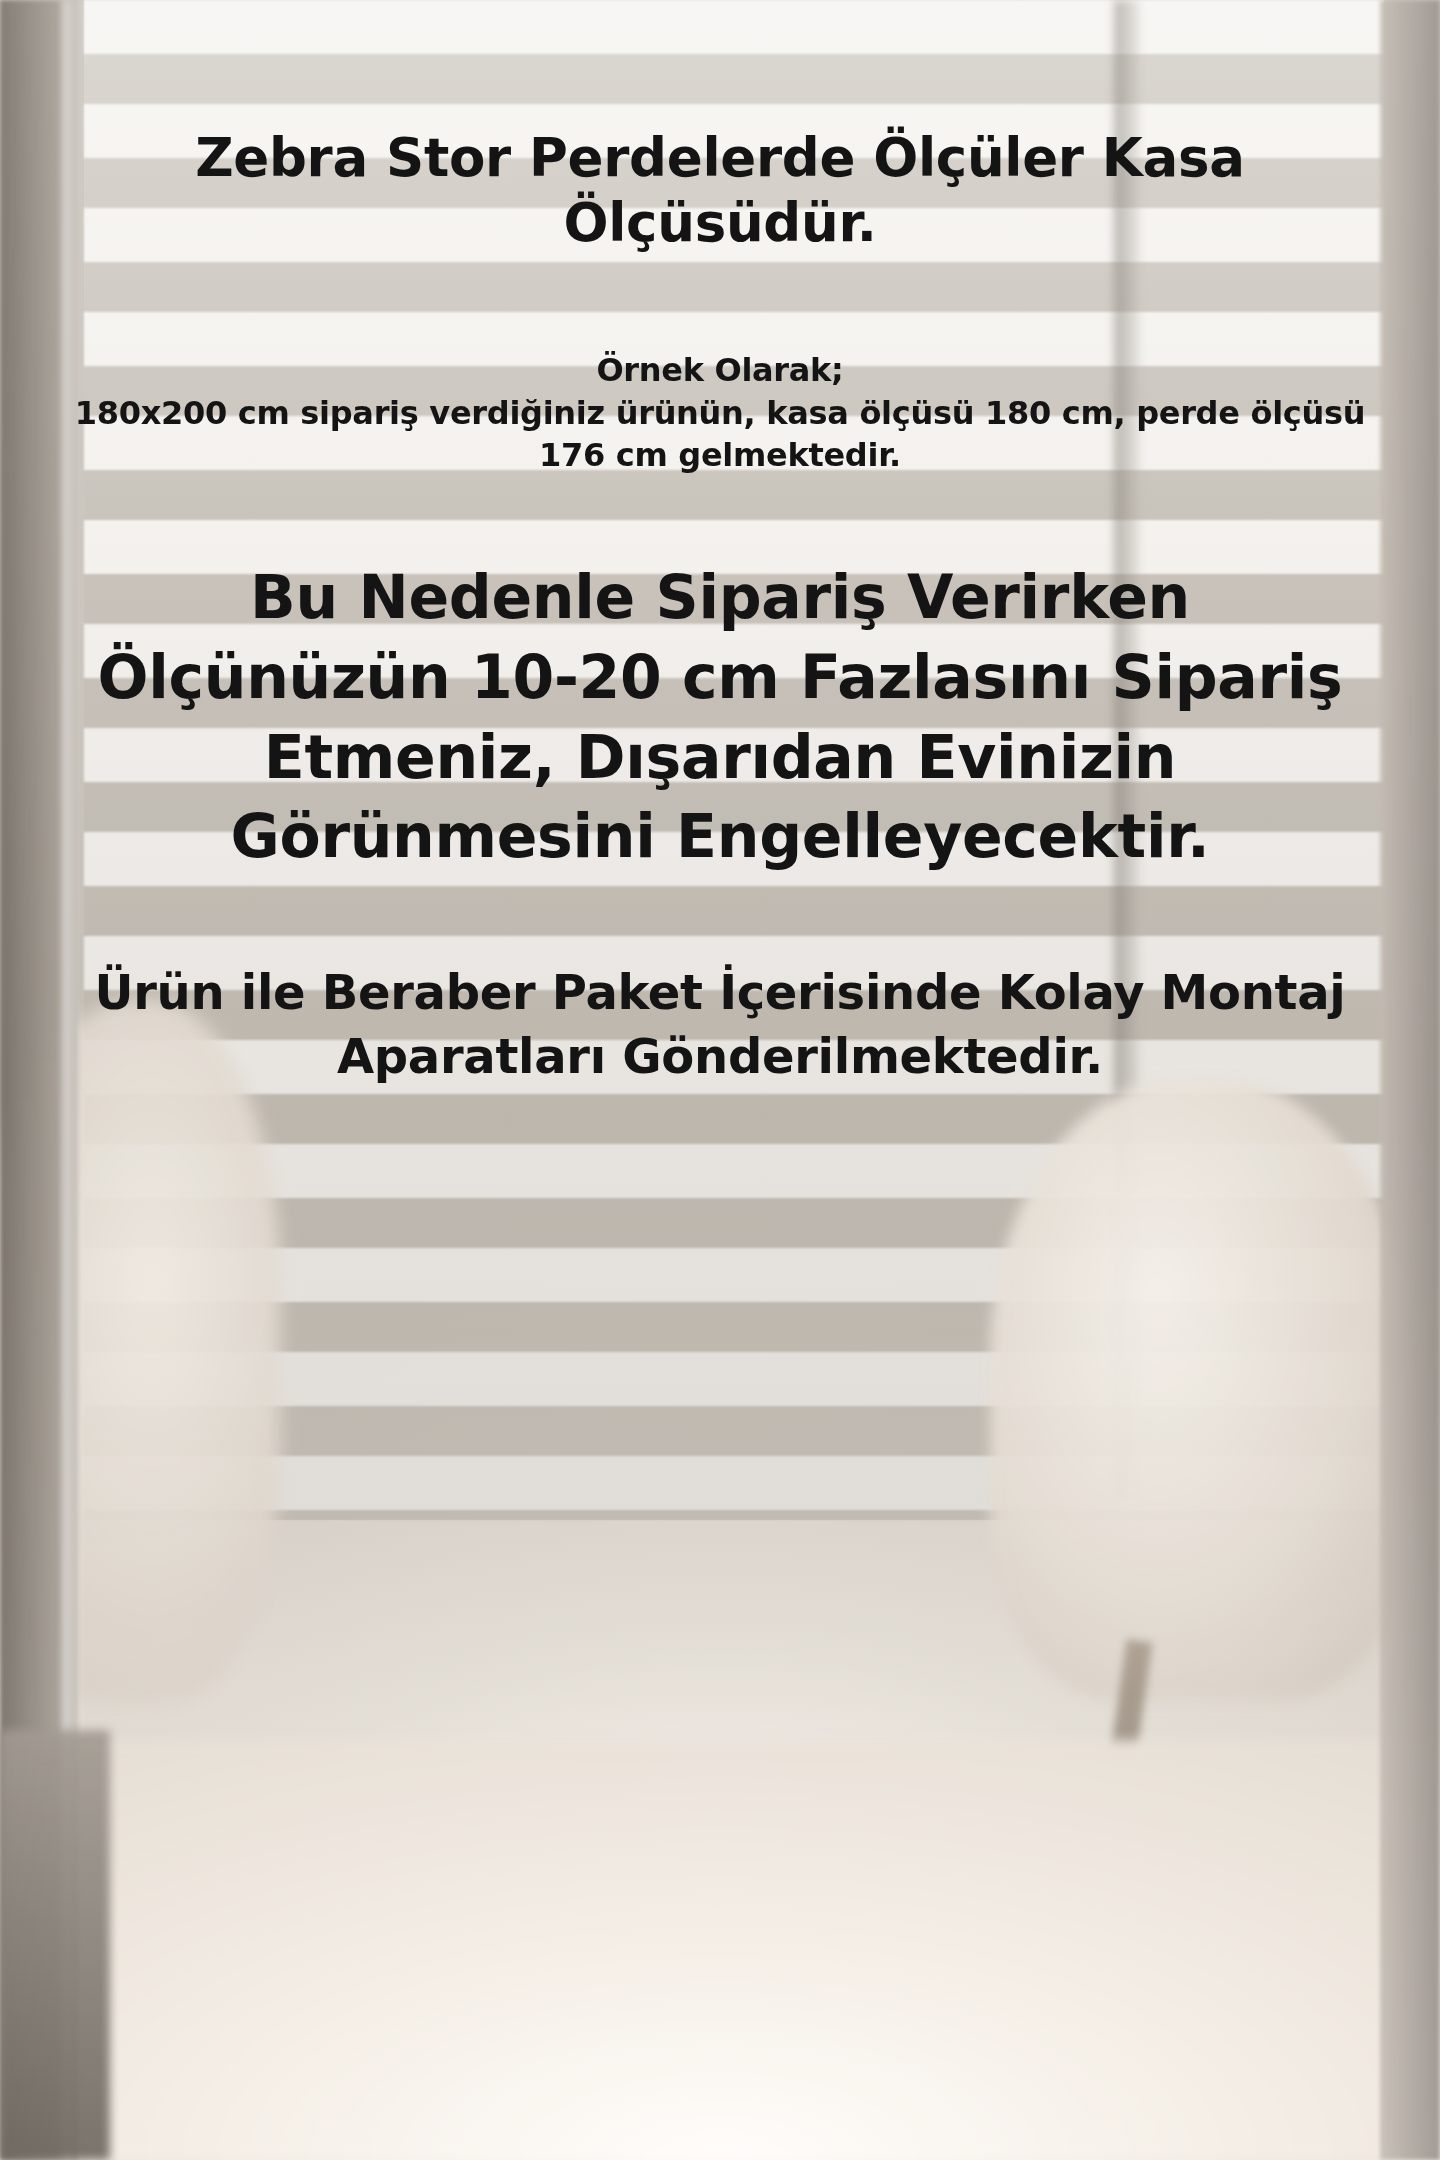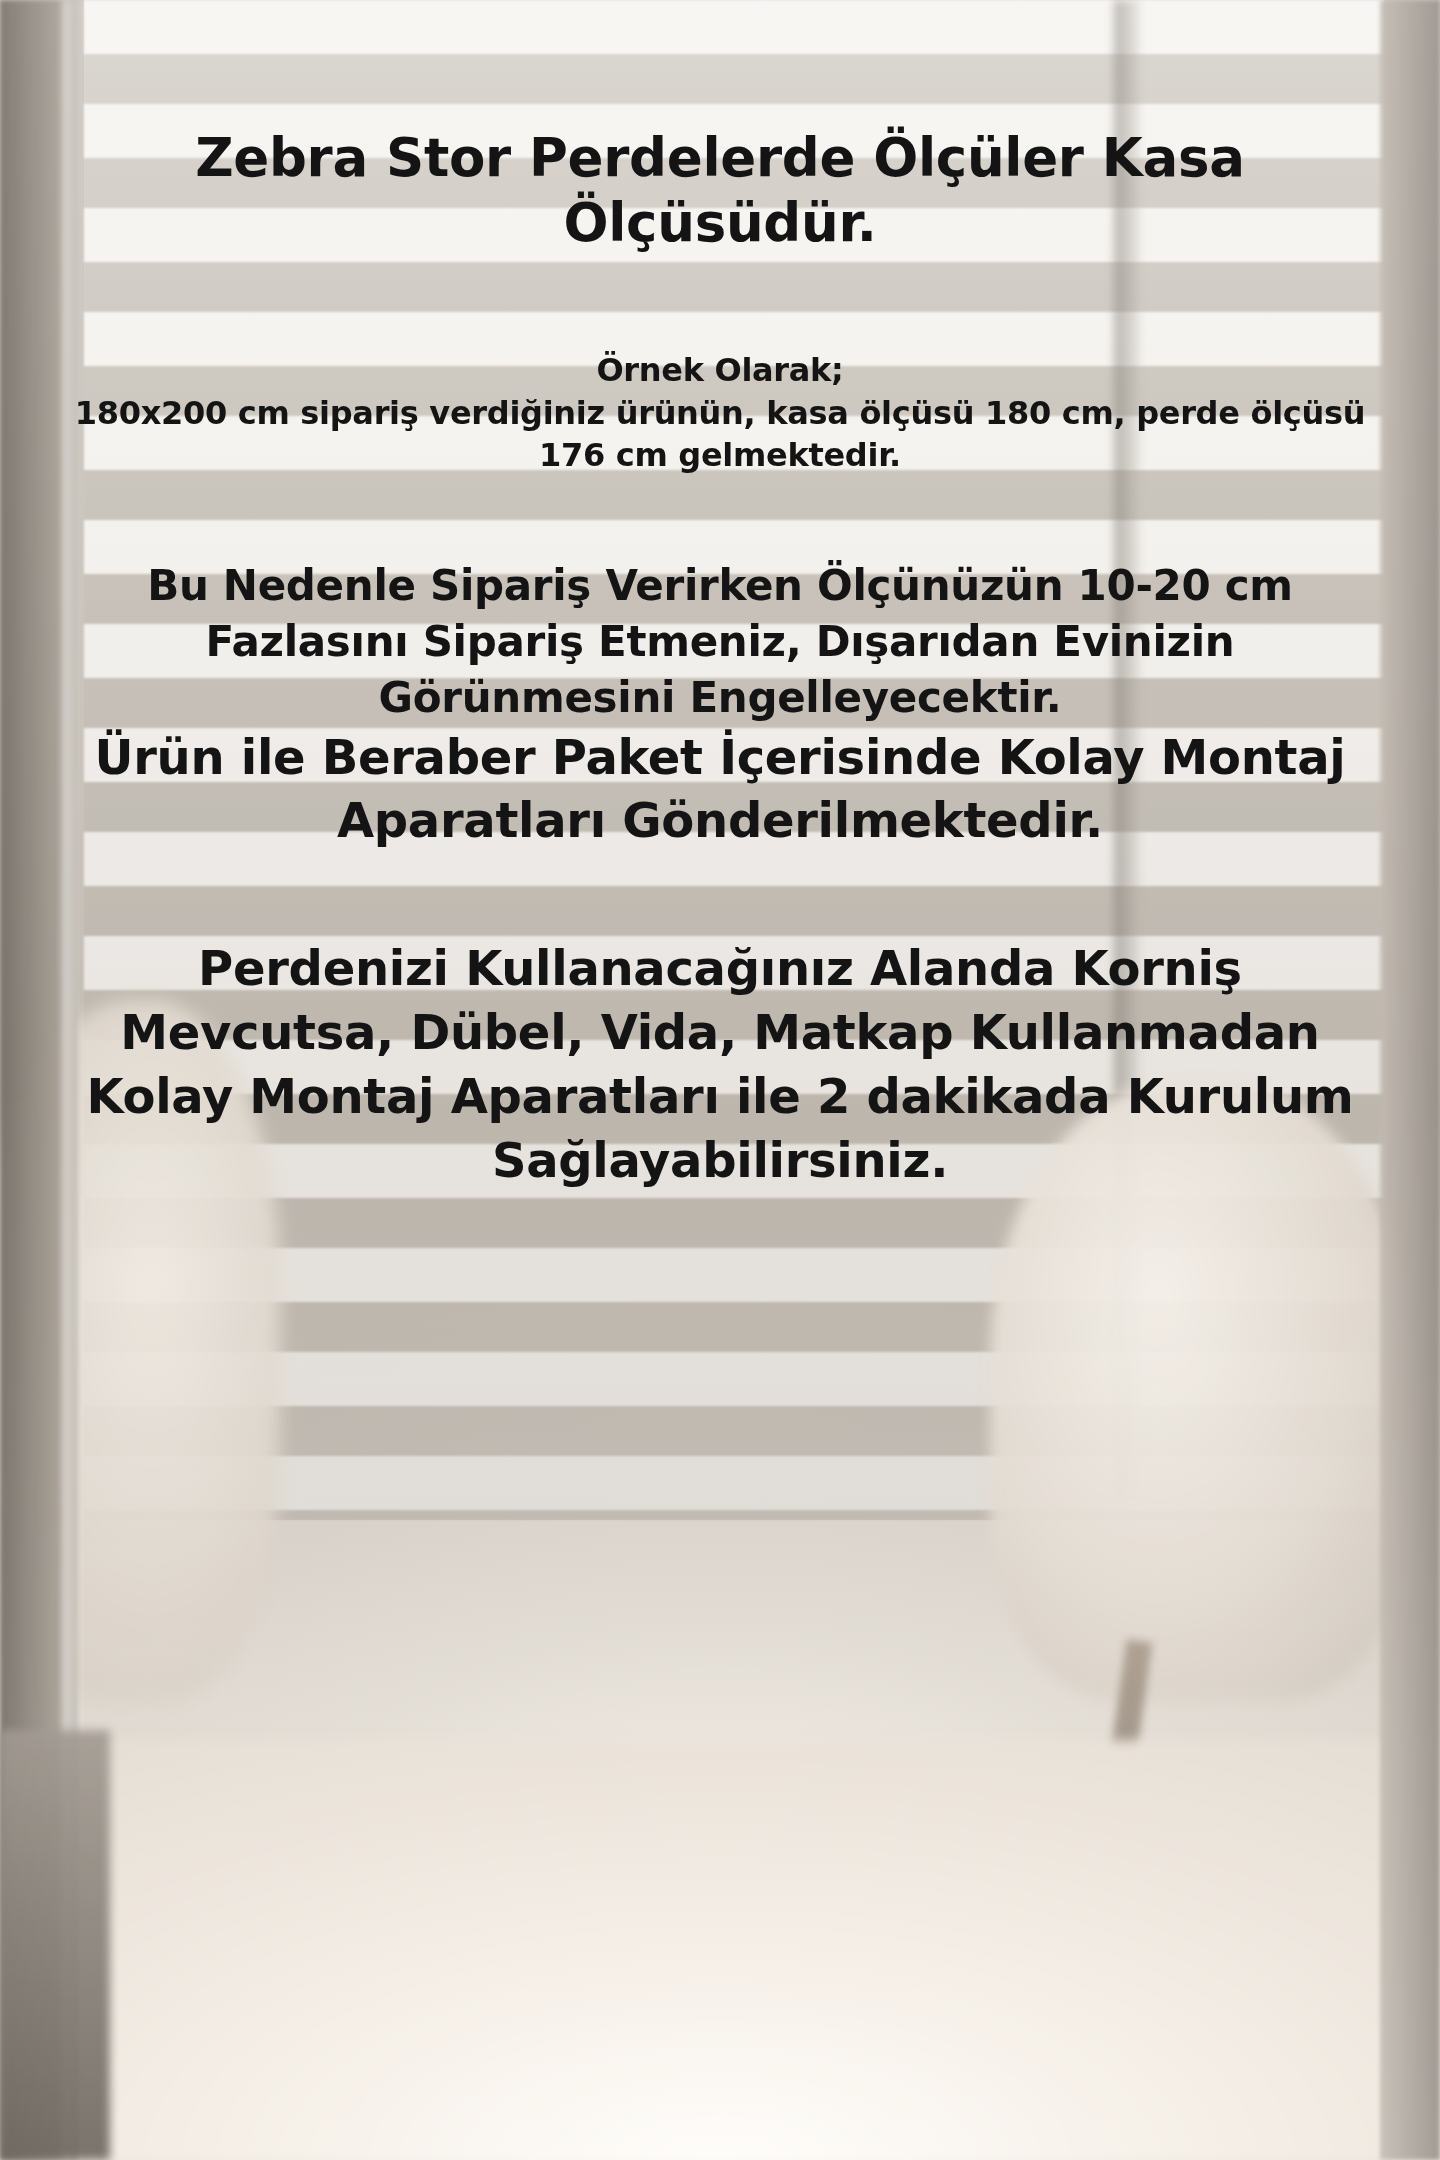--- a/index.html
+++ b/index.html
@@ -176,21 +176,21 @@
     font-family: "DejaVu Sans", sans-serif;
     font-weight: 700;
     line-height: 1.30;
     letter-spacing: -0.3px;
     white-space: pre-line;
   }
 
   .p-title   { font-size: 53px; margin-bottom: 94px; line-height: 1.22; }
   .p-short   { font-size: 50px; margin-bottom: 84px; }
   .p-example { font-size: 32px; margin-bottom: 82px; line-height: 1.32; }
-  .p-order   { font-size: 42px; line-height: 1.33; }
+  .p-order   { font-size: 60px; margin-bottom: 84px; line-height: 1.33; }
   .p-package { font-size: 48px; margin-bottom: 84px; line-height: 1.33; }
   .p-mount   { font-size: 48px; margin-bottom: 0; line-height: 1.33; }
 </style>
 </head>
 <body>
 
 <div class="scene">
 
   <div class="bg"></div>
   <div class="blind"></div>
@@ -205,16 +205,15 @@
   <div class="frame-right"></div>
   <div class="dark-bottom-left"></div>
   <div class="wash"></div>
 
   <div class="content">
     <div class="para p-title">Zebra Stor Perdelerde Ölçüler Kasa Ölçüsüdür.</div>
     <div class="para p-example">Örnek Olarak;
 180x200 cm sipariş verdiğiniz ürünün, kasa ölçüsü 180 cm, perde ölçüsü 176 cm gelmektedir.</div>
     <div class="para p-order">Bu Nedenle Sipariş Verirken Ölçünüzün 10-20 cm Fazlasını Sipariş Etmeniz, Dışarıdan Evinizin Görünmesini Engelleyecektir.</div>
     <div class="para p-package">Ürün ile Beraber Paket İçerisinde Kolay Montaj Aparatları Gönderilmektedir.</div>
-    <div class="para p-mount">Perdenizi Kullanacağınız Alanda Korniş Mevcutsa, Dübel, Vida, Matkap Kullanmadan Kolay Montaj Aparatları ile 2 dakikada Kurulum Sağlayabilirsiniz.</div>
   </div>
 
 </div>
 
 </body></html>

